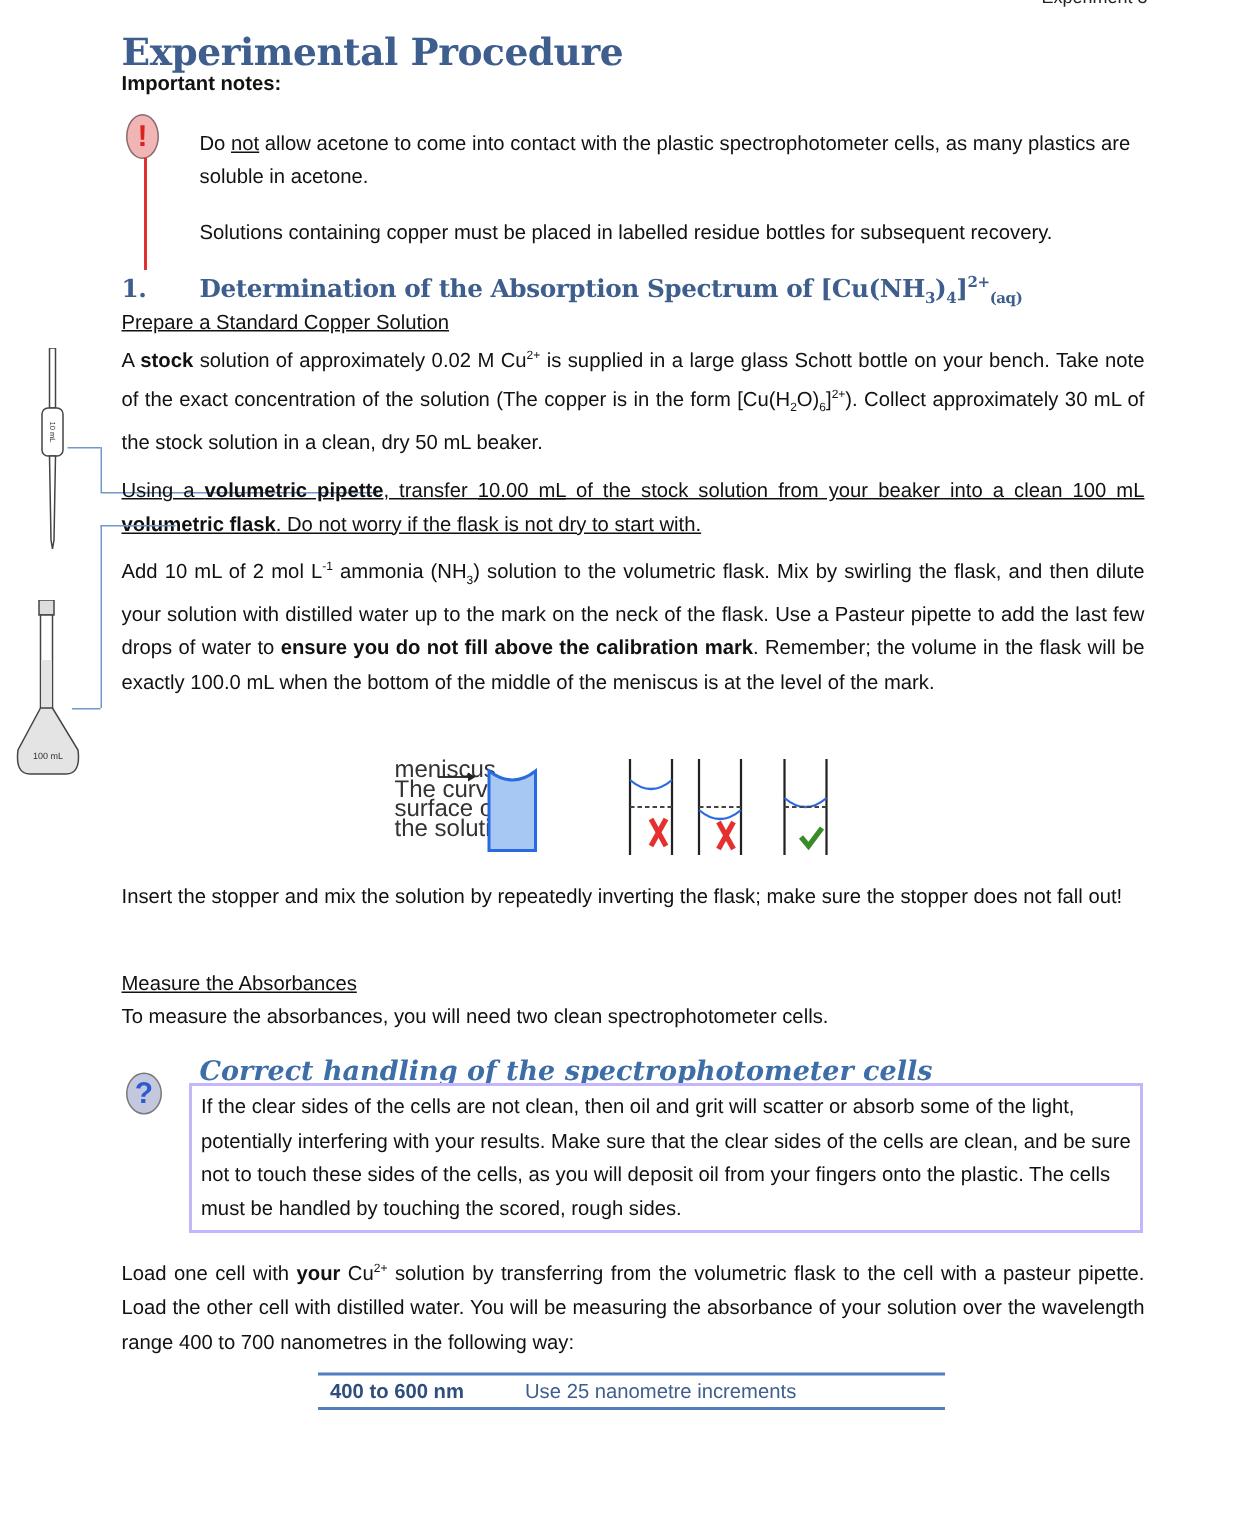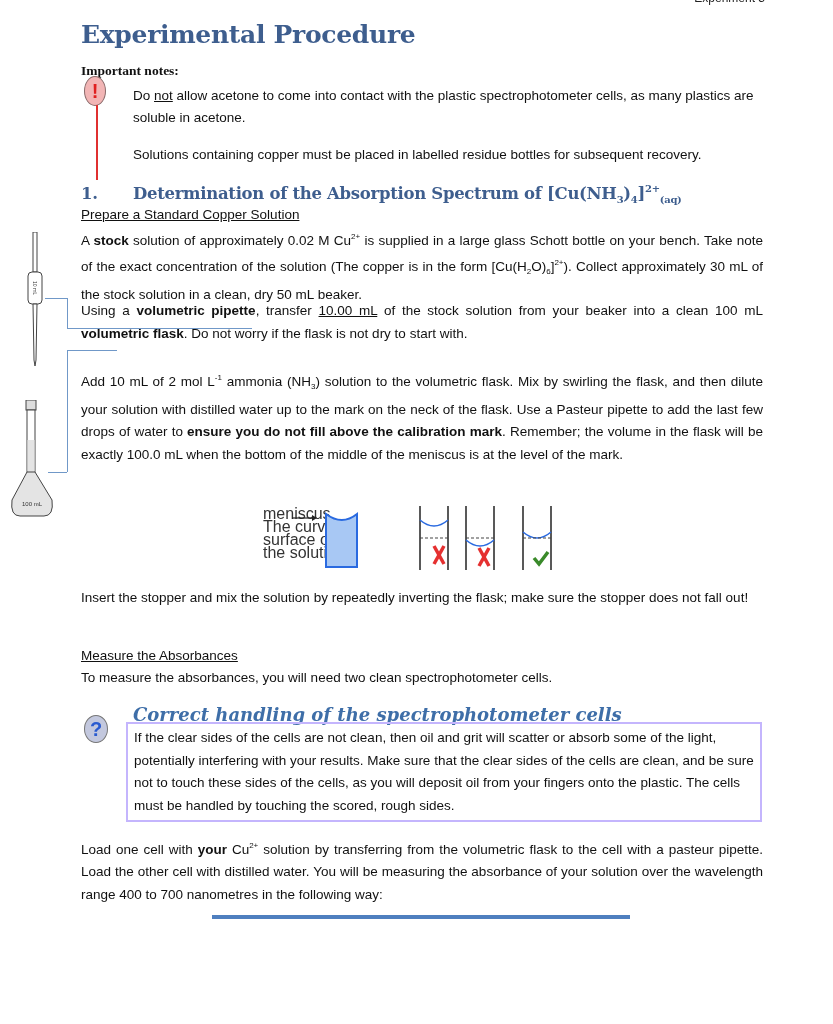--- a/index.html
+++ b/index.html
@@ -2,37 +2,37 @@
 <html><head>
 <meta charset="utf-8">
 <style>
   html, body { margin: 0; padding: 0; background: #ffffff; }
   body { width: 833px; height: 1024px; position: relative; overflow: hidden;
          font-family: "Liberation Sans", sans-serif; color: #111; font-size: 13.5px; }
   .abs { position: absolute; }
   .running-head { right: 68px; top: -9px; font-size: 12px; color: #222; }
   .h-main { left: 81px; top: 20px; font-family: "DejaVu Serif", serif; font-weight: bold;
             font-size: 25px; color: #3e5e8e; letter-spacing: -0.3px; }
-  .h-notes { left: 81px; top: 63px; font-weight: bold; font-size: 13.5px; font-family: Liberation Serif, serif; }
+  .h-notes { left: 81px; top: 48px; font-weight: bold; font-size: 13.5px; }
   .warn-icon { left: 84px; top: 76px; width: 20px; height: 28px; border-radius: 50%;
                background: #f2b5b5; border: 1px solid #8a6a6a; display: flex; align-items: center;
                justify-content: center; color: #e02020; font-weight: bold; font-size: 20px; }
   .warn-line { left: 96px; top: 105px; width: 2px; height: 75px; background: #e03030; }
   .para { left: 133px; width: 630px; line-height: 22px; }
   .p1 { top: 85px; }
   .p2 { top: 144px; }
   .h-sec { left: 81px; top: 183px; font-family: "DejaVu Serif", serif; font-weight: bold;
            font-size: 16.5px; color: #3e5e8e; letter-spacing: -0.3px; white-space: nowrap; }
   .h-sec .num { display: inline-block; width: 52px; }
   .h-sec sup { font-size: 10px; }
   .h-sec sub { font-size: 10px; }
   .sub-h { left: 81px; text-decoration: underline; }
   .body-p { left: 81px; width: 682px; line-height: 22.5px; text-align: justify; }
   .bp1 { top: 226px; }
-  .bp2 { top: 300px; }
+  .bp2 { top: 316px; text-decoration: underline; }
   .bp3 { top: 367px; }
   .bp-insert { top: 587px; }
   .bp-measure { top: 667px; }
   .bp-load { top: 835px; }
   u { text-decoration: underline; }
   .bracket { border-left: 1px solid #7098c8; }
   .illus-text { left: 219px; top: 507px; font-size: 16px; line-height: 13px; color: #333; margin-left: 44px; }
   .info-icon { left: 84px; top: 715px; width: 22px; height: 26px; border-radius: 50%;
                background: #c3c8de; border: 1px solid #777; display: flex; align-items: center;
                justify-content: center; color: #2a5bd0; font-weight: bold; font-size: 20px; }
@@ -152,13 +152,17 @@
 
 <div class="abs info-icon">?</div>
 <div class="abs info-title">Correct handling of the spectrophotometer cells</div>
 <div class="abs info-box">If the clear sides of the cells are not clean, then oil and grit will scatter or absorb some of the light, potentially interfering with your results. Make sure that the clear sides of the cells are clean, and be sure not to touch these sides of the cells, as you will deposit oil from your fingers onto the plastic. The cells must be handled by touching the scored, rough sides.</div>
 
 <div class="abs body-p bp-load">
   <span>Load one cell with </span><b>your</b><span> Cu</span><sup style="font-size:8px">2+</sup><span> solution by transferring from the volumetric flask to the cell with a pasteur pipette. Load the other cell with distilled water. You will be measuring the absorbance of your solution over the wavelength range 400 to 700 nanometres in the following way:</span>
 </div>
 
 <div class="abs inc-table">
+  <div class="inc-row">
+    <span class="inc-range">400 to 600 nm</span>
+    <span class="inc-desc">Use 25 nanometre increments</span>
+  </div>
 </div>
 
 </body></html>

